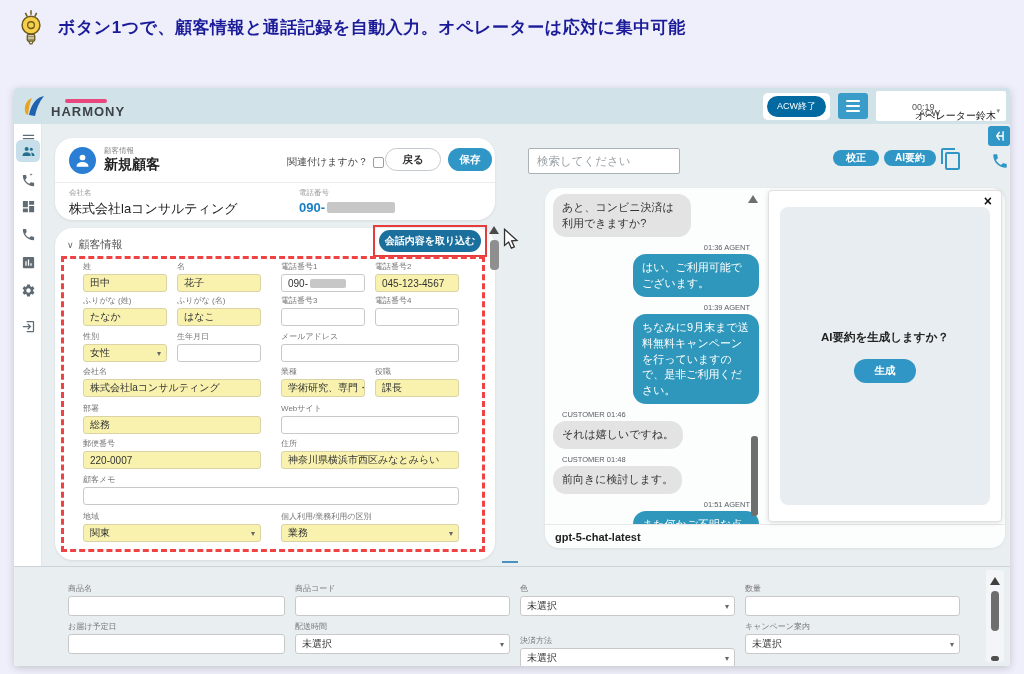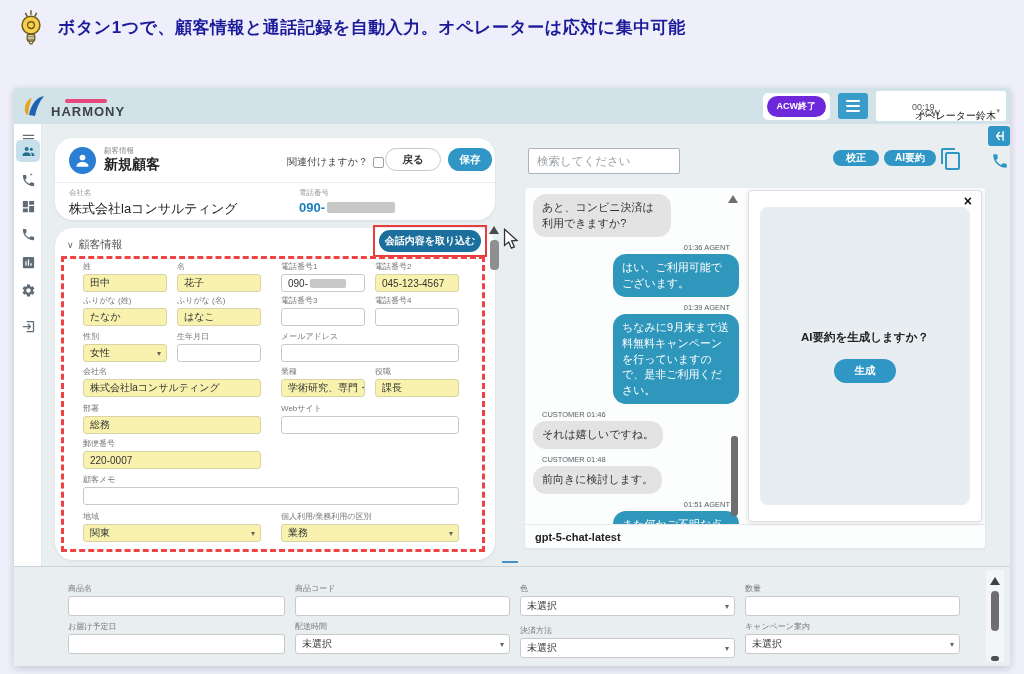--- a/index.html
+++ b/index.html
@@ -12,21 +12,21 @@
 
   
   .window{position:absolute;left:14px;top:88px;width:996px;height:578px;background:#e9eef1;border-radius:3px;box-shadow:0 2px 8px rgba(0,0,0,.18);overflow:hidden}
   .app-header{position:absolute;left:0;top:0;width:996px;height:36px;background:#d1e3e9;display:flex;align-items:center}
   .logo-group{display:flex;align-items:flex-end;gap:4px;margin-left:7px}
   .brand-wrap{display:flex;flex-direction:column;line-height:1}
   .tagline-bar{width:42px;height:4px;background:#e8487e;border-radius:2px;margin-left:14px;margin-bottom:2px}
   .brand{font-size:13px;font-weight:700;color:#3c4248;letter-spacing:1px}
   .header-right{position:absolute;right:4px;top:3px;display:flex;align-items:center;gap:8px}
   .acw-chip{background:#fff;border-radius:5px;padding:3px 4px}
-  .acw-btn{background:#6d28d9;color:#fff;font-size:9px;font-weight:700;border-radius:999px;padding:4px 10px}
+  .acw-btn{background:#0369a1;color:#fff;font-size:9px;font-weight:400;border-radius:999px;padding:4px 10px}
   .menu-btn{width:30px;height:26px;background:#3a9cc8;border-radius:3px;display:flex;flex-direction:column;justify-content:center;align-items:center;gap:3px}
   .menu-btn i{display:block;width:14px;height:2px;background:#fff;border-radius:1px}
   .operator-box{position:relative;width:130px;height:30px;background:#fff;border-radius:2px}
   .op-timer{position:absolute;left:36px;top:11px;font-size:9px;color:#555}
   .op-name{position:absolute;right:10px;top:18px;font-size:10px;font-weight:400;color:#222;white-space:nowrap}
   .op-status{position:absolute;right:66px;top:17px;font-size:9px;color:#444}
   .op-caret{position:absolute;right:6px;top:16px;font-size:7px;color:#888}
 
   
   .left-rail{position:absolute;left:0;top:36px;width:28px;height:542px;background:#fff;border-right:1px solid #e3e7ea}
@@ -71,21 +71,21 @@
   .tri-up{width:0;height:0;border-left:5px solid transparent;border-right:5px solid transparent;border-bottom:8px solid #4a4a4a;position:absolute}
   .thumb{position:absolute;background:#8f8f8f;border-radius:4px}
 
   
   .search-input{position:absolute;left:514px;top:60px;width:152px;height:26px;border:1px solid #aab2b8;border-radius:2px;background:#fff;font-size:11.5px;color:#333;padding:0 8px;font-family:inherit}
   .search-input::placeholder{color:#9aa0a6}
   .pill-sm{position:absolute;height:16px;background:#2f96c6;border-radius:999px;display:flex;align-items:center;justify-content:center;font-size:10px;font-weight:700;color:#fff}
   .copy-icon{position:absolute;left:925px;top:59px;width:24px;height:24px}
 
   
-  .chat-panel{position:absolute;left:511px;top:100px;width:460px;height:360px;background:#fcfdfd;border-radius:3px;box-shadow:0 1px 3px rgba(0,0,0,.06)}
+  .chat-panel{position:absolute;left:531px;top:100px;width:460px;height:360px;background:#fcfdfd;border-radius:14px;box-shadow:0 1px 3px rgba(0,0,0,.06)}
   .chat-list{position:absolute;left:0;top:0;width:222px;height:336px;padding:6px 8px;overflow:hidden;display:flex;flex-direction:column}
   .msg{margin-bottom:3px;display:flex;flex-direction:column}
   .msg .meta{font-size:7.5px;color:#5a6066;margin:3px 9px 2px}
   .msg.agent .meta{align-self:flex-end}
   .msg .bubble{font-size:11px;line-height:1.42;padding:6px 9px;border-radius:13px;max-width:138px;white-space:pre-wrap}
   .msg.customer .bubble{background:#e3e3e3;color:#333;align-self:flex-start}
   .msg.agent .bubble{background:#2e97bb;color:#fff;align-self:flex-end;max-width:126px}
   .model-row{position:absolute;left:0;top:336px;width:460px;height:24px;border-top:1px solid #e8e8e8;display:flex;align-items:center}
   .model-label{margin-left:10px;font-size:11px;font-weight:700;color:#222}
   .chat-scroll-thumb{position:absolute;left:206px;top:248px;width:7px;height:80px;background:#6e6e6e;border-radius:3px}
@@ -344,20 +344,26 @@
           <span></span>
         </div>
       </div>
 
     <div class="fld y" style="left:28px;top:210px;width:178px">
         <div class="flabel">郵便番号</div>
         <div class="fbox">
           <span>220-0007</span>
         </div>
       </div>
+    <div class="fld y" style="left:226px;top:210px;width:178px">
+        <div class="flabel">住所</div>
+        <div class="fbox">
+          <span>神奈川県横浜市西区みなとみらい</span>
+        </div>
+      </div>
 
     <div class="fld" style="left:28px;top:246px;width:376px">
         <div class="flabel">顧客メモ</div>
         <div class="fbox">
           <span></span>
         </div>
       </div>
 
     <div class="fld y" style="left:28px;top:283px;width:178px">
         <div class="flabel">地域</div>
@@ -475,21 +481,21 @@
           <span></span>
         </div>
       </div>
     <div class="bfld" style="left:281px;top:54px;width:215px">
         <div class="flabel">配送時間</div>
         <div class="fbox">
           <span>未選択</span>
           <span class="caret">▾</span>
         </div>
       </div>
-    <div class="bfld" style="left:506px;top:58px;width:215px">
+    <div class="bfld" style="left:506px;top:68px;width:215px">
         <div class="flabel">決済方法</div>
         <div class="fbox">
           <span>未選択</span>
           <span class="caret">▾</span>
         </div>
       </div>
     <div class="bfld" style="left:731px;top:54px;width:215px">
         <div class="flabel">キャンペーン案内</div>
         <div class="fbox">
           <span>未選択</span>

